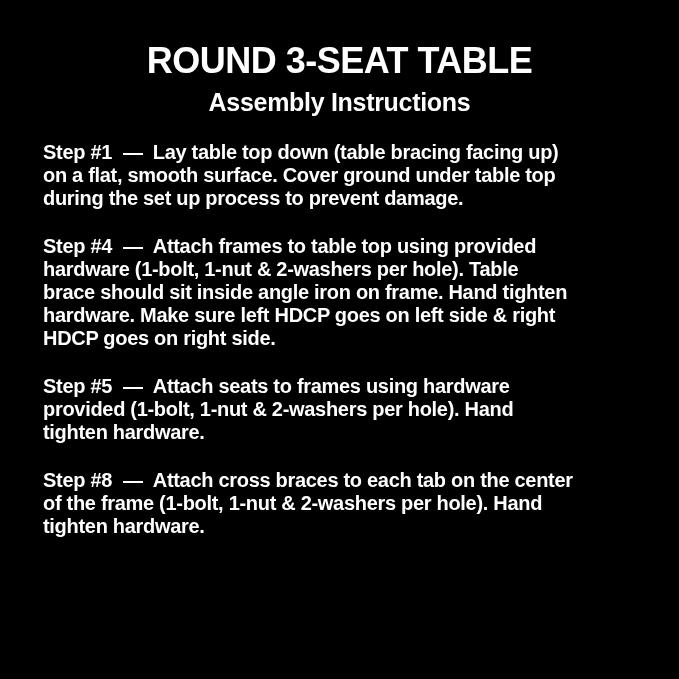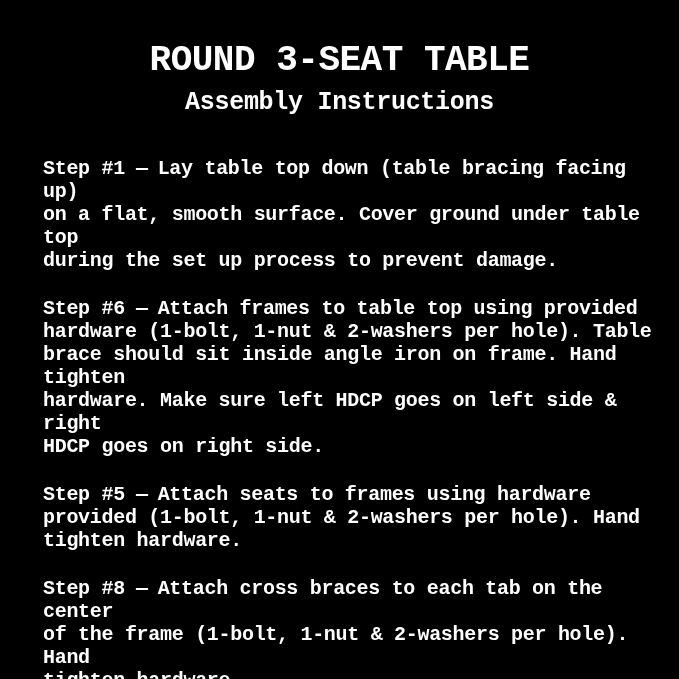--- a/index.html
+++ b/index.html
@@ -6,21 +6,21 @@
     margin: 0;
     padding: 0;
     background: #000000;
   }
   .page {
     position: relative;
     width: 679px;
     height: 679px;
     background: #000000;
     color: #ffffff;
-    font-family: Liberation Mono, monospace;
+    font-family: Liberation Sans, sans-serif;
     font-weight: 700;
     overflow: hidden;
     box-sizing: border-box;
     padding-top: 40px;
   }
   .title {
     margin: 0;
     text-align: center;
     font-size: 36px;
     line-height: 42px;
@@ -29,21 +29,21 @@
   }
   .subtitle {
     margin: 6px 0 14px 0;
     text-align: center;
     font-size: 25px;
     line-height: 29px;
     letter-spacing: -0.3px;
     font-weight: 700;
   }
   .steps {
-    margin-top: 40px;
+    margin-top: 24px;
     padding: 0 14px 0 43px;
   }
   .step {
     margin: 0 0 25px 0;
     font-size: 20px;
     line-height: 23px;
     letter-spacing: -0.3px;
   }
   .step-label { white-space: nowrap; }
   .step-dash { margin: 0 10px 0 11px; }
@@ -53,21 +53,21 @@
 <body>
 
 <div class="page">
   <h1 class="title">ROUND 3-SEAT TABLE</h1>
   <h2 class="subtitle">Assembly Instructions</h2>
 
   <div class="steps">
     <p class="step"><span class="step-label">Step #1</span><span class="step-dash">—</span><span class="step-text">Lay table top down (table bracing facing up)
 on a flat, smooth surface. Cover ground under table top
 during the set up process to prevent damage.</span></p>
-    <p class="step"><span class="step-label">Step #6</span><span class="step-dash">—</span><span class="step-text">Attach frames to table top using provided
+    <p class="step"><span class="step-label">Step #4</span><span class="step-dash">—</span><span class="step-text">Attach frames to table top using provided
 hardware (1-bolt, 1-nut &amp; 2-washers per hole). Table
 brace should sit inside angle iron on frame. Hand tighten
 hardware. Make sure left HDCP goes on left side &amp; right
 HDCP goes on right side.</span></p>
     <p class="step"><span class="step-label">Step #5</span><span class="step-dash">—</span><span class="step-text">Attach seats to frames using hardware
 provided (1-bolt, 1-nut &amp; 2-washers per hole). Hand
 tighten hardware.</span></p>
     <p class="step"><span class="step-label">Step #8</span><span class="step-dash">—</span><span class="step-text">Attach cross braces to each tab on the center
 of the frame (1-bolt, 1-nut &amp; 2-washers per hole). Hand
 tighten hardware.</span></p>

